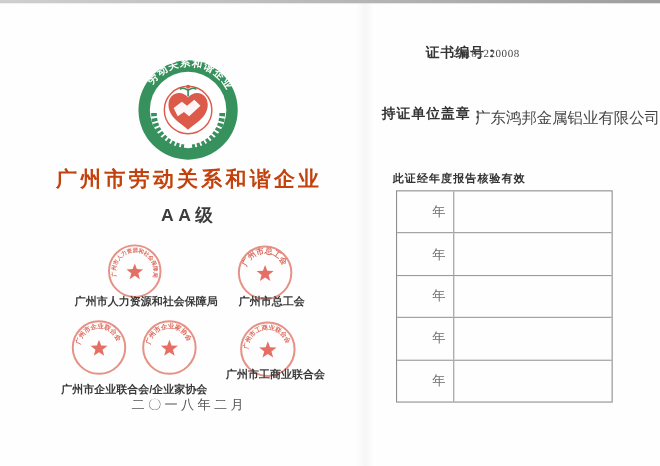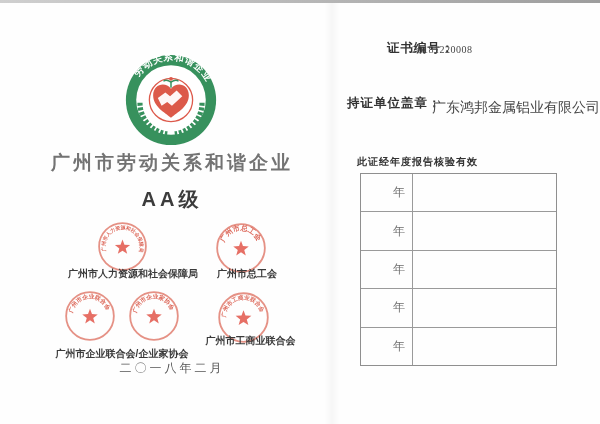--- a/index.html
+++ b/index.html
@@ -14,25 +14,25 @@
   }
   .fold-shadow{
     position:absolute;top:3px;left:324px;width:16px;height:421px;
     background:linear-gradient(to right,rgba(0,0,0,0) 0%,rgba(0,0,0,.03) 50%,rgba(0,0,0,0) 100%);
   }
   
   .left-page{position:absolute;left:0;top:0;width:344px;height:424px;}
   .emblem{position:absolute;left:124px;top:53px;width:94px;height:94px;}
   .cert-title{
     position:absolute;left:0;top:150px;width:344px;text-align:center;
-    font-size:19px;font-weight:bold;letter-spacing:3px;color:#737373;white-space:nowrap;
+    font-size:19px;font-weight:bold;letter-spacing:3px;color:#c2410c;white-space:nowrap;
   }
   .cert-grade{
     position:absolute;left:0;top:186px;width:344px;text-align:center;
-    font-size:20px;font-weight:bold;letter-spacing:4px;color:#3c3c3c;
+    font-size:16px;font-weight:bold;letter-spacing:4px;color:#3c3c3c;
   }
   .seal{position:absolute;}
   .seal svg{display:block;width:100%;height:100%;}
   .seal-ring{fill:none;stroke:#e28578;stroke-width:2;opacity:.9;}
   .seal-star{fill:#e2564a;opacity:.85;}
   .seal-text{fill:#dd6a5c;font-family:"Liberation Sans","DejaVu Sans",sans-serif;font-weight:bold;}
   .seal-a{left:96px;top:220px;width:53px;height:53px;}
   .seal-b{left:214px;top:221px;width:54px;height:54px;}
   .seal-c{left:63px;top:289px;width:54px;height:54px;}
   .seal-d{left:127px;top:289px;width:54px;height:54px;}

